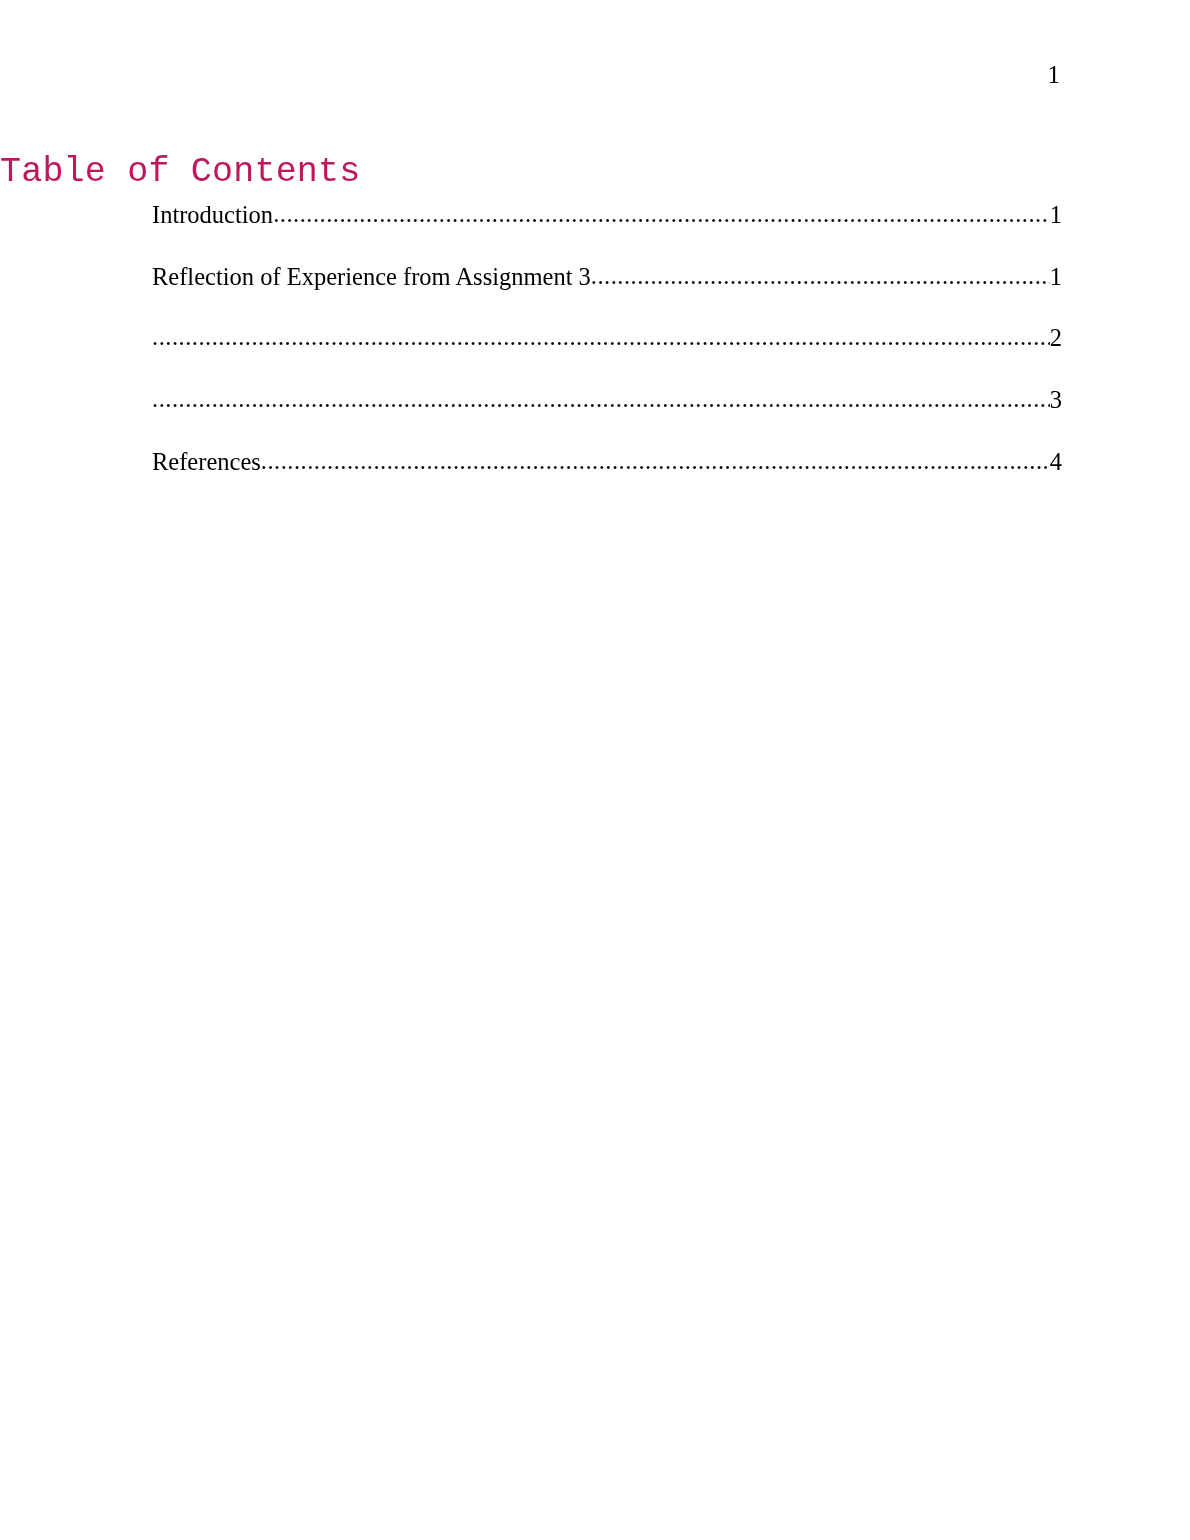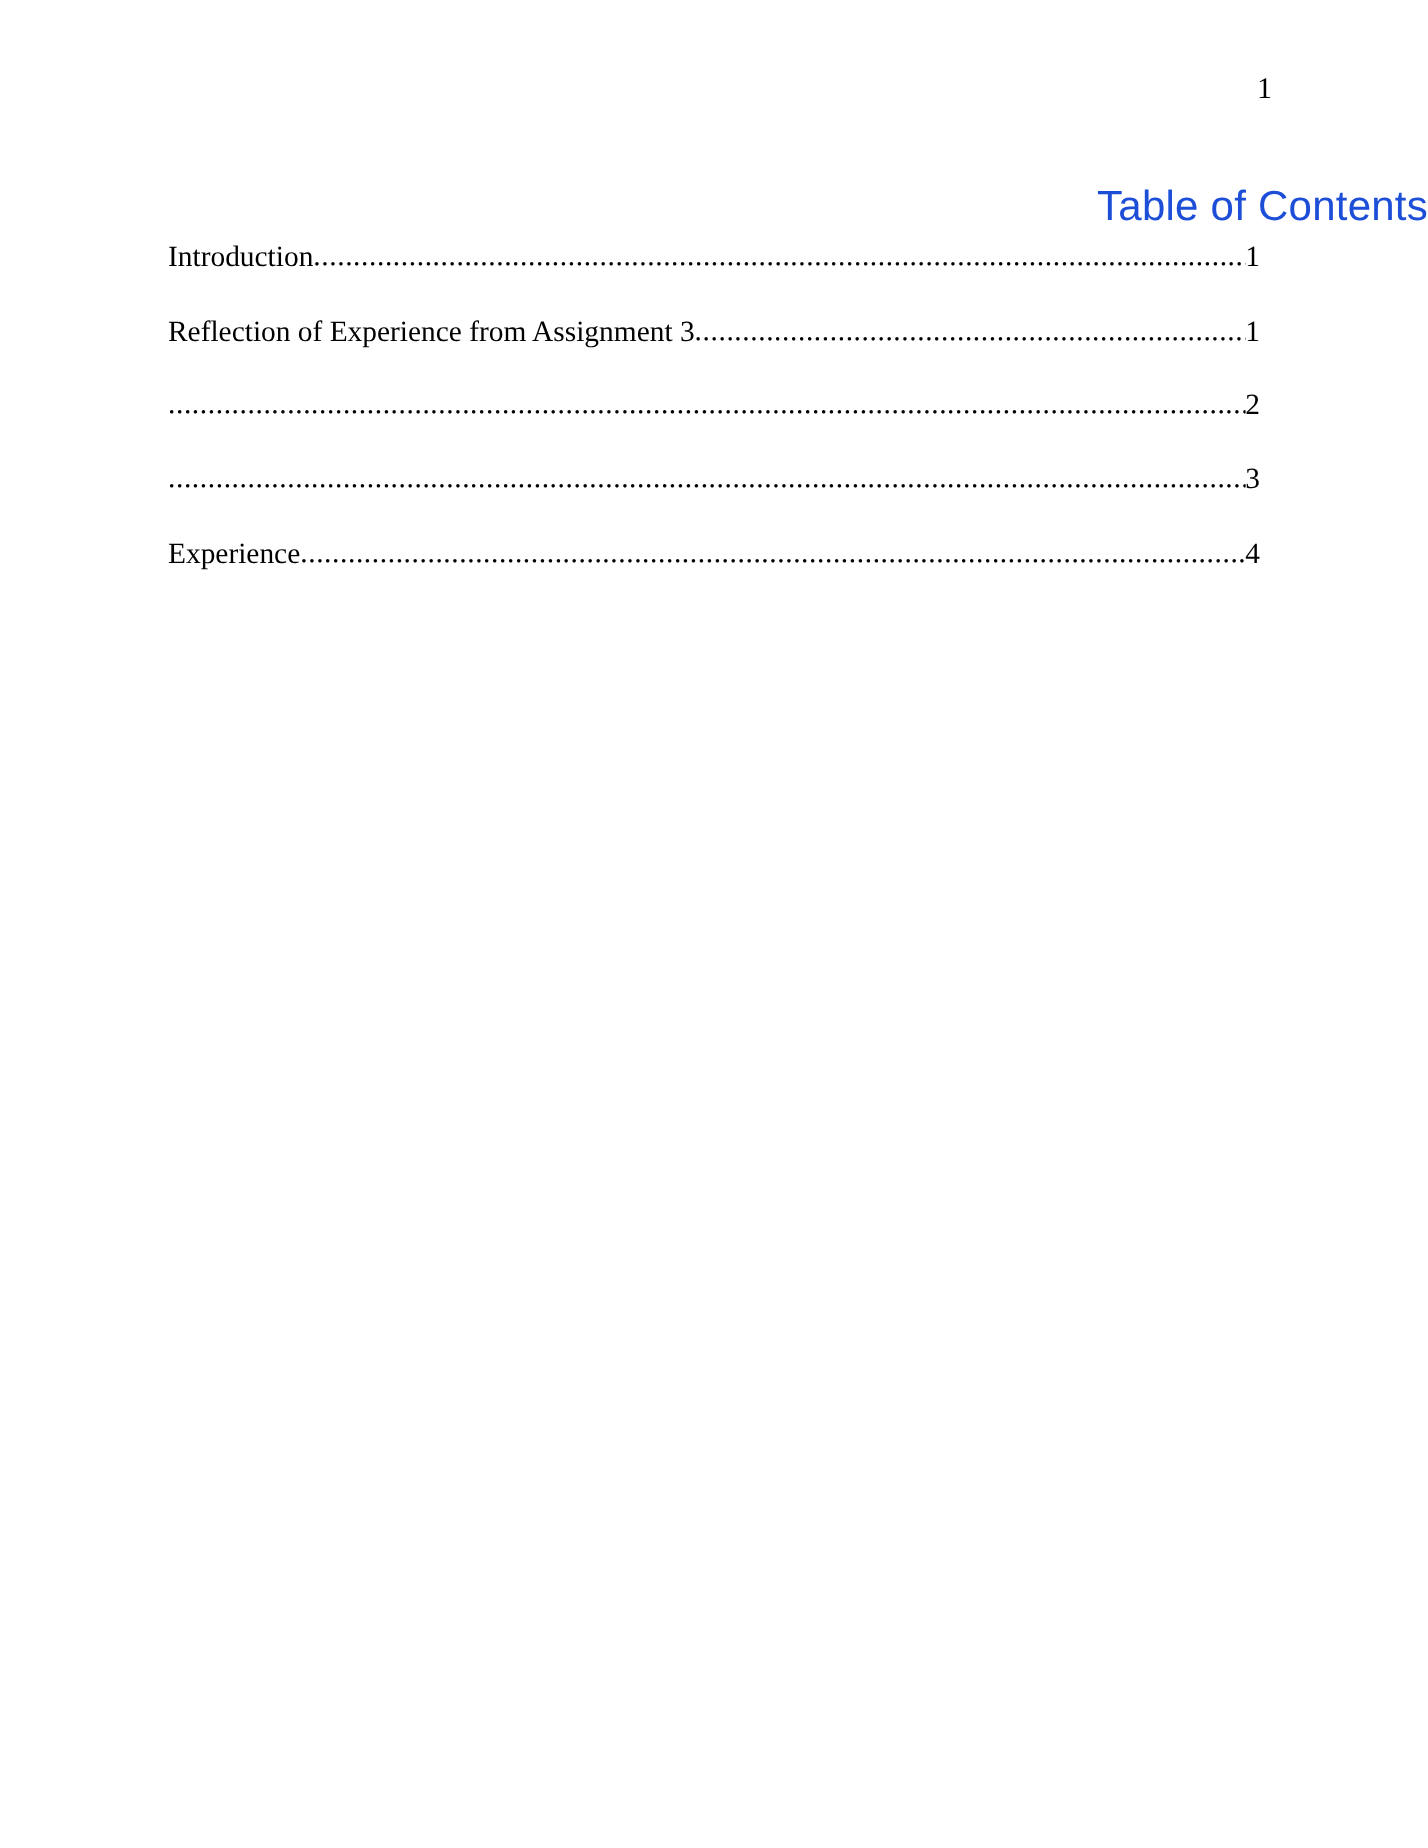--- a/index.html
+++ b/index.html
@@ -24,31 +24,31 @@
     font-family: "Liberation Serif", serif;
     font-size: 25px;
     color: #000000;
     line-height: 1;
   }
   .toc-title {
     position: absolute;
     top: 152px;
     left: 0;
     width: 1190px;
-    text-align: right;
-    font-family: Liberation Sans, sans-serif;
+    text-align: left;
+    font-family: Liberation Mono, monospace;
     font-size: 35px;
     font-weight: 400;
-    color: #1d4ed8;
+    color: #be185d;
     letter-spacing: 0.2px;
   }
   .toc-list {
     position: absolute;
     top: 200px;
-    left: 140px;
+    left: 152px;
     width: 910px;
   }
   .toc-entry {
     display: flex;
     align-items: baseline;
     font-family: "Liberation Serif", serif;
     font-size: 24.5px;
     line-height: 1.25;
     color: #000000;
     margin-bottom: 31px;
@@ -100,20 +100,20 @@
       <span class="entry-dots">......................................................................................................................................................................................................</span>
       <span class="entry-page">2</span>
     </div>
 
     <div class="toc-entry">
       <span class="entry-dots">......................................................................................................................................................................................................</span>
       <span class="entry-page">3</span>
     </div>
 
     <div class="toc-entry">
-      <span class="entry-label">Experience</span>
+      <span class="entry-label">References</span>
       <span class="entry-dots">......................................................................................................................................................................................................</span>
       <span class="entry-page">4</span>
     </div>
 
   </div>
 
 </div>
 
 </body></html>

